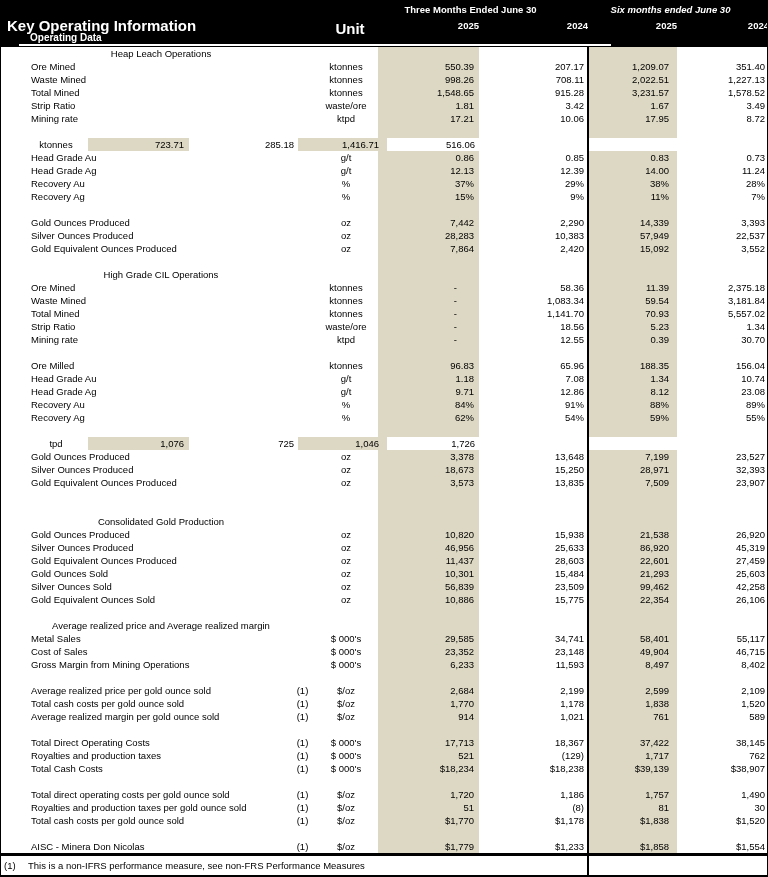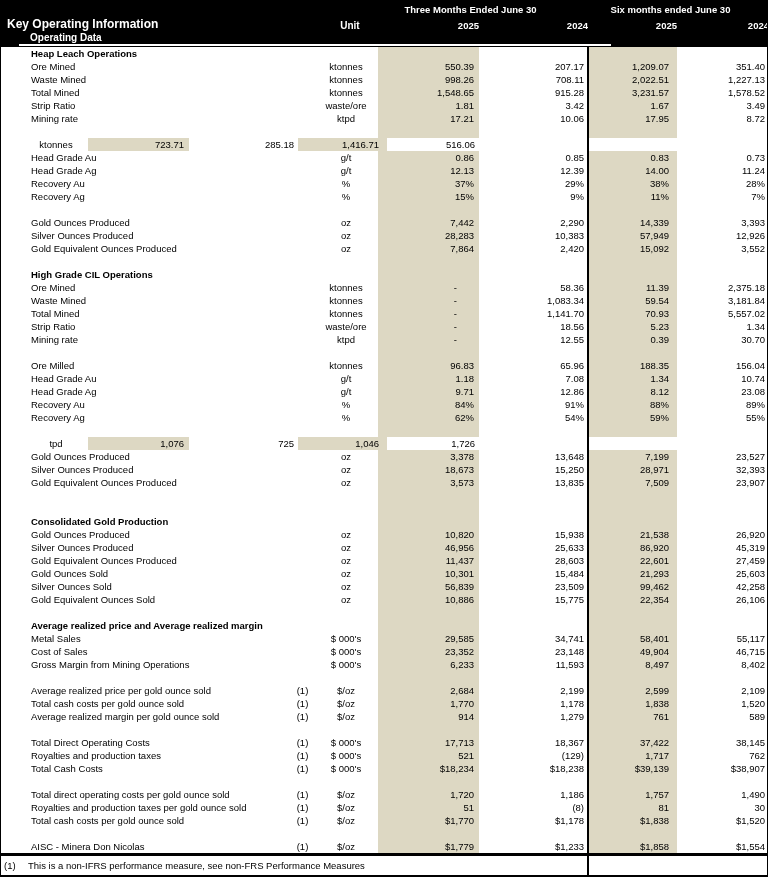--- a/index.html
+++ b/index.html
@@ -7,36 +7,36 @@
   .sheet {
     position: relative; width: 768px; height: 877px; background: #fff;
     font-family: "Liberation Sans", "DejaVu Sans", sans-serif; color: #000;
     border-left: 1.5px solid #000; border-right: 1.5px solid #000;
     overflow: hidden;
   }
   
   .hdr { position: absolute; top: 0; left: 0; width: 100%; height: 47px; background: #000; color: #fff; }
   .hdr div { position: absolute; font-weight: bold; white-space: nowrap; }
   .h-group1 { top: 4px; left: 377px; width: 185px; text-align: center; font-size: 9.5px; }
-  .h-group2 { top: 4px; left: 587px; width: 165px; text-align: center; font-size: 9.5px; }
-  .h-title   { top: 17px; left: 6px;  font-size: 12px; }
-  .h-unit    { top: 20px; left: 316px; width: 66px; text-align: center; font-size: 10px; }
+  .h-group2 { top: 4px; left: 587px; width: 165px; text-align: center; font-size: 9.5px; font-style: italic; }
+  .h-title   { top: 17px; left: 6px;  font-size: 15px; }
+  .h-unit    { top: 20px; left: 316px; width: 66px; text-align: center; font-size: 15px; }
   .h-year    { top: 20px; text-align: right; font-size: 9.5px; }
   .h-y1 { left: 377px; width: 101px; }
   .h-y2 { left: 478px; width: 109px; }
   .h-y3 { left: 587px; width: 89px; }
   .h-y4 { left: 676px; width: 92px; }
   .h-subtitle { top: 32px; left: 29px; font-size: 10px; }
   .h-underline { top: 44px; left: 18px; width: 592px; height: 1.5px; background: #fff; }
   
   .tbody { position: absolute; top: 47px; left: 0; width: 768px; }
   .row { display: flex; height: 13px; line-height: 13px; font-size: 9.5px; }
   .c { overflow: hidden; white-space: nowrap; }
   .c-label { width: 290px; padding-left: 30px; }
-  .c-label.bold { font-weight: bold; }
+  .c-label.bold { font-weight: normal; text-align: center; }
   .c-fn   { width: 23px; text-align: center; }
   .c-unit { width: 64px; text-align: center; }
   .c-v    { text-align: right; }
   .c-v1 { width: 101px; padding-right: 5px; }
   .c-v2 { width: 109px; padding-right: 4px; }
   .c-v3 { width: 89px;  padding-right: 8px; }
   .c-v4 { width: 92px;  padding-right: 4px; }
   .shade { background: #ddd8c3; }
   .c-v.dash { padding-right: 22px; }
   
@@ -194,21 +194,21 @@
         <div class="c c-v c-v3 shade">14,339</div>
         <div class="c c-v c-v4">3,393</div>
       </div>
       <div class="row">
         <div class="c c-label">Silver Ounces Produced</div>
         <div class="c c-fn"></div>
         <div class="c c-unit">oz</div>
         <div class="c c-v c-v1 shade">28,283</div>
         <div class="c c-v c-v2">10,383</div>
         <div class="c c-v c-v3 shade">57,949</div>
-        <div class="c c-v c-v4">12,926</div>
+        <div class="c c-v c-v4">22,537</div>
       </div>
       <div class="row">
         <div class="c c-label">Gold Equivalent Ounces Produced</div>
         <div class="c c-fn"></div>
         <div class="c c-unit">oz</div>
         <div class="c c-v c-v1 shade">7,864</div>
         <div class="c c-v c-v2">2,420</div>
         <div class="c c-v c-v3 shade">15,092</div>
         <div class="c c-v c-v4">3,552</div>
       </div>
@@ -524,21 +524,21 @@
         <div class="c c-v c-v1 shade">1,770</div>
         <div class="c c-v c-v2">1,178</div>
         <div class="c c-v c-v3 shade">1,838</div>
         <div class="c c-v c-v4">1,520</div>
       </div>
       <div class="row">
         <div class="c c-label">Average realized margin per gold ounce sold</div>
         <div class="c c-fn">(1)</div>
         <div class="c c-unit">$/oz</div>
         <div class="c c-v c-v1 shade">914</div>
-        <div class="c c-v c-v2">1,279</div>
+        <div class="c c-v c-v2">1,021</div>
         <div class="c c-v c-v3 shade">761</div>
         <div class="c c-v c-v4">589</div>
       </div>
       <div class="row">
         <div class="c c-label"></div>
         <div class="c c-fn"></div>
         <div class="c c-unit"></div>
         <div class="c c-v c-v1 shade"></div>
         <div class="c c-v c-v2"></div>
         <div class="c c-v c-v3 shade"></div>

